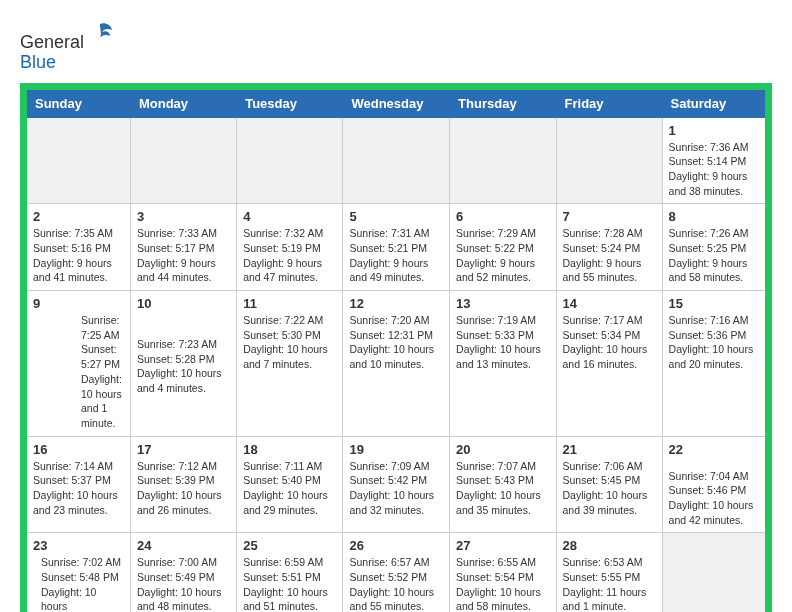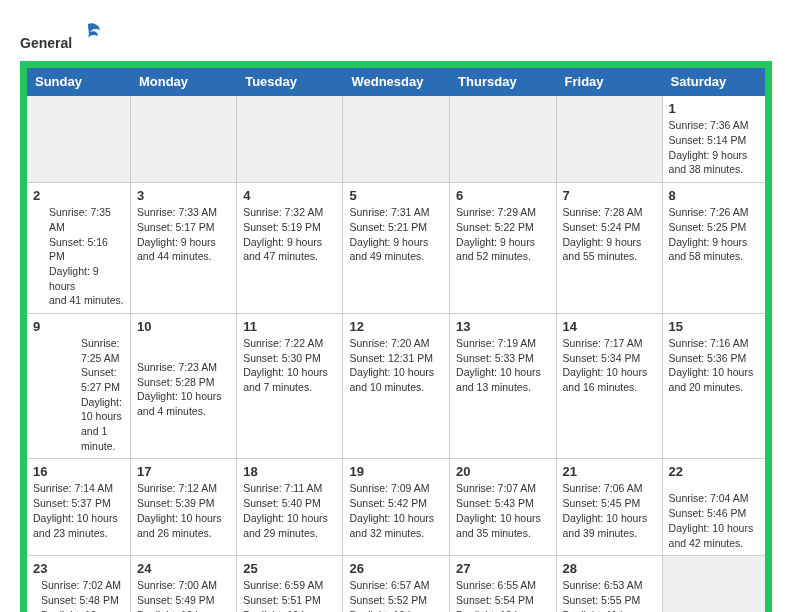--- a/index.html
+++ b/index.html
@@ -14,22 +14,22 @@
       display: flex;
       justify-content: space-between;
       align-items: flex-start;
       margin-bottom: 10px;
     }
     .logo {
       display: flex;
       align-items: center;
     }
     .logo-text {
-      font-size: 14px;
-      font-weight: bold;
+      font-size: 18px;
+      font-weight: normal;
       line-height: 1.1;
     }
     .logo-general { color: #333; }
     .logo-blue { color: #1a6bb5; }
     .logo-bird {
       width: 28px;
       height: 28px;
       margin-left: 2px;
     }
     .title-block {
@@ -90,20 +90,21 @@
 <div class="header">
   <div class="logo">
     <div>
       <div style="display:flex;align-items:center;">
         <div class="logo-text">
           <span class="logo-general">General</span><svg class="logo-bird" viewBox="0 0 28 28">
               <path d="M14 4 C18 2, 25 4, 26 10 C22 8, 18 9, 16 12 C20 10, 24 12, 24 16 C20 14, 16 15, 14 18 C16 14, 14 10, 14 4Z" fill="#2a6db5"></path>
             </svg>
         </div>
       </div>
+      <div class="logo-text"><span class="logo-blue">Blue</span></div>
     </div>
   </div>
   <div class="title-block">
     <div class="month-title"></div>
     <div class="location"></div>
   </div>
 </div>
 
 <table class="calendar">
   <thead>
@@ -129,21 +130,21 @@
           <div class="day-num">1</div>
           <div class="day-info" style="white-space: pre-line;">Sunrise: 7:36 AM
 Sunset: 5:14 PM
 Daylight: 9 hours
 and 38 minutes.</div>
         </td>
       </tr>
       <tr class="week-row">
         <td>
           <div class="day-num">2</div>
-          <div class="day-info" style="white-space: pre-line; margin-left: 16px;">Sunrise: 7:35 AM
+          <div class="day-info" style="white-space: pre-line;">Sunrise: 7:35 AM
 Sunset: 5:16 PM
 Daylight: 9 hours
 and 41 minutes.</div>
         </td>
         <td>
           <div class="day-num">3</div>
           <div class="day-info" style="white-space: pre-line;">Sunrise: 7:33 AM
 Sunset: 5:17 PM
 Daylight: 9 hours
 and 44 minutes.</div>

